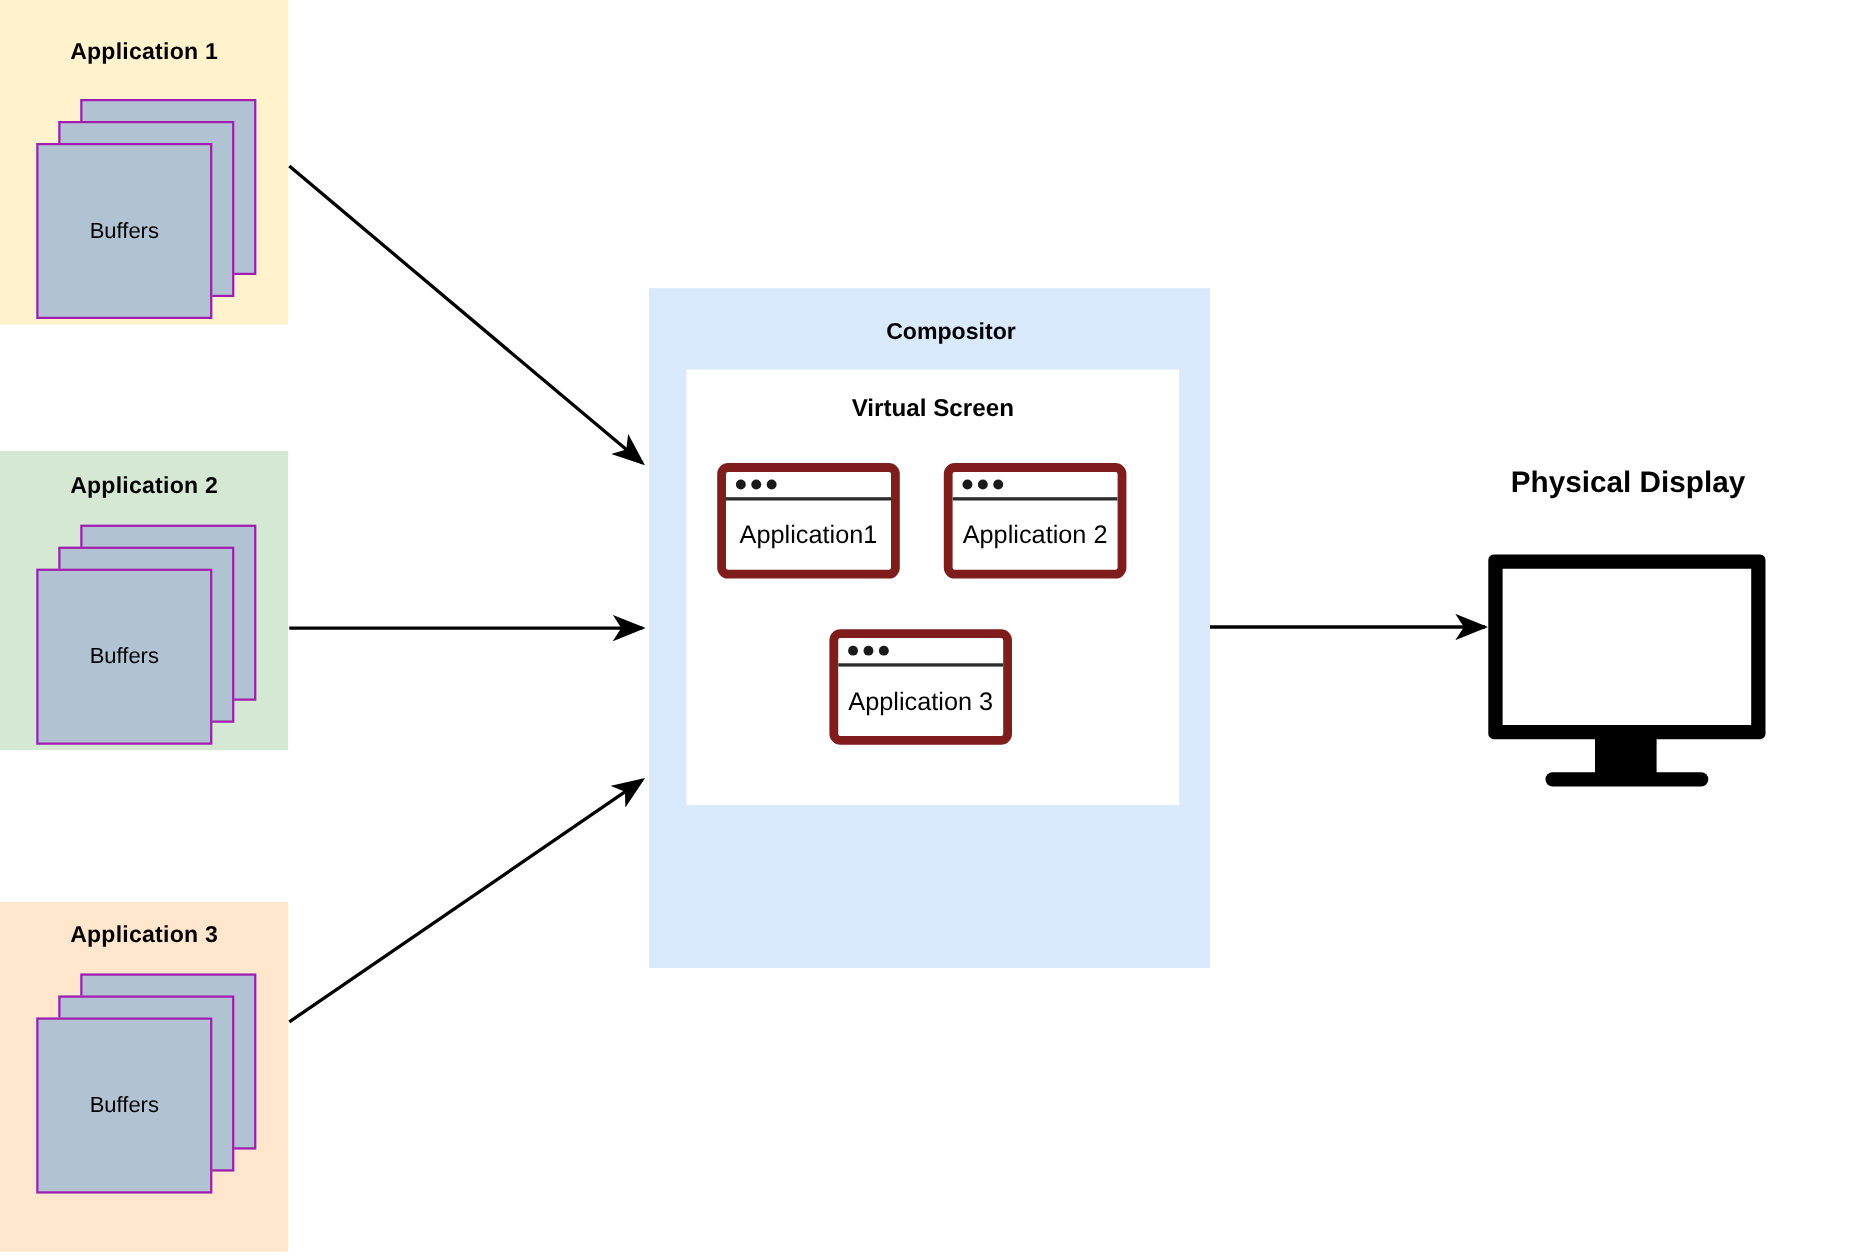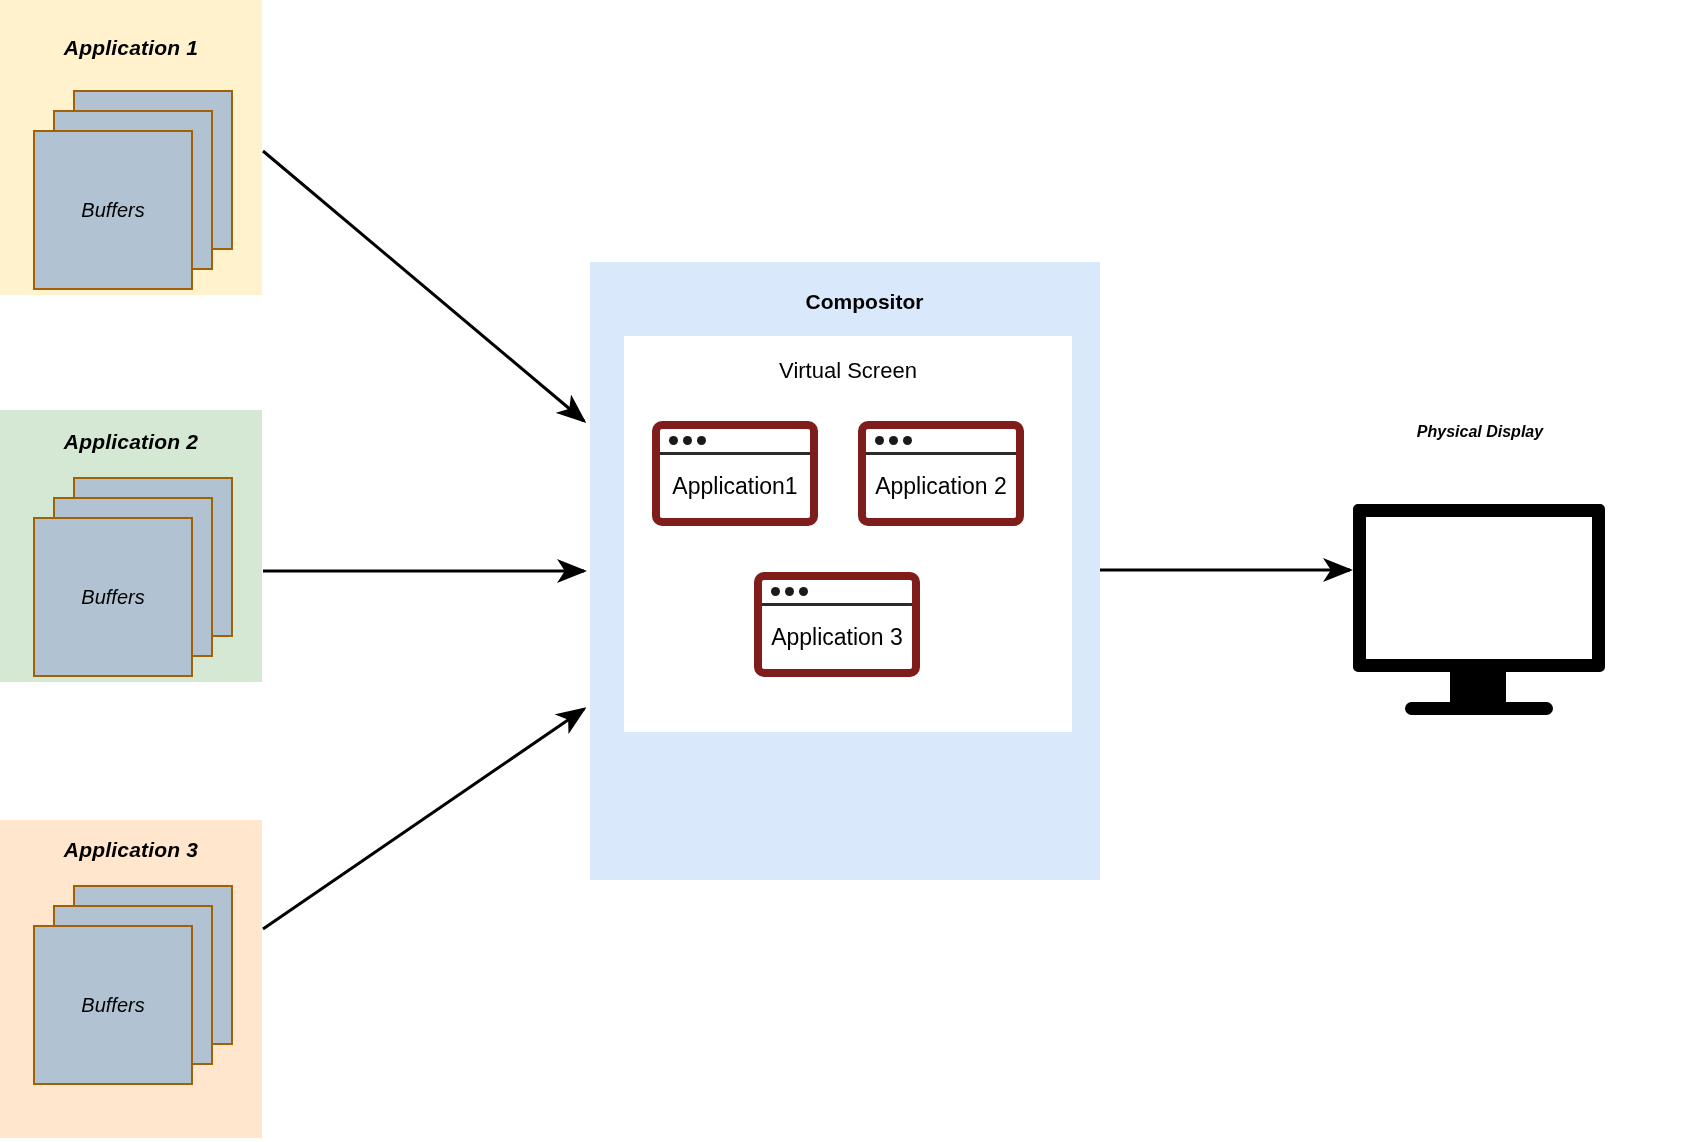--- a/index.html
+++ b/index.html
@@ -17,21 +17,20 @@
     width: 1682px;
     height: 1142px;
     background: #ffffff;
     overflow: hidden;
   }
 
   
   .app-group {
     position: absolute;
     box-sizing: border-box;
-    font-style: italic;
   }
   .app-group-title {
     position: absolute;
     left: 0;
     right: 0;
     text-align: center;
     font-size: 21px;
     font-weight: bold;
     letter-spacing: 0.2px;
     color: #000000;
@@ -41,21 +40,21 @@
   .buffer-stack {
     position: absolute;
     width: 200px;
     height: 200px;
   }
   .buffer-sheet {
     position: absolute;
     width: 160px;
     height: 160px;
     background: #b1c3d2;
-    border: 2px solid #a16207;
+    border: 2px solid #a21caf;
     box-sizing: border-box;
   }
   .buffer-sheet.back   { left: 40px; top: 0px;  }
   .buffer-sheet.middle { left: 20px; top: 20px; }
   .buffer-sheet.front  { left: 0px;  top: 40px;
     display: flex; align-items: center; justify-content: center; }
   .buffer-label {
     font-size: 20px;
     color: #000000;
     line-height: 1;
@@ -78,21 +77,21 @@
   #virtual-screen {
     position: absolute;
     background: #ffffff;
     box-sizing: border-box;
   }
   #virtual-screen-title {
     position: absolute;
     left: 0; right: 0;
     text-align: center;
     font-size: 22px;
-    font-weight: normal;
+    font-weight: bold;
   }
 
   
   .mini-window {
     position: absolute;
     background: #ffffff;
     border: 8px solid #7f1d1d;
     border-radius: 10px;
     box-sizing: border-box;
     overflow: hidden;
@@ -125,24 +124,23 @@
   .mini-label {
     font-size: 23px;
     color: #000000;
     white-space: nowrap;
   }
 
   
   #display-title {
     position: absolute;
     text-align: center;
-    font-size: 16px;
+    font-size: 27px;
     font-weight: bold;
     white-space: nowrap;
-    font-style: italic;
   }
   #monitor {
     position: absolute;
   }
   #monitor-frame {
     position: absolute;
     left: 0; top: 0;
     width: 252px;
     height: 168px;
     border: 13px solid #000000;

